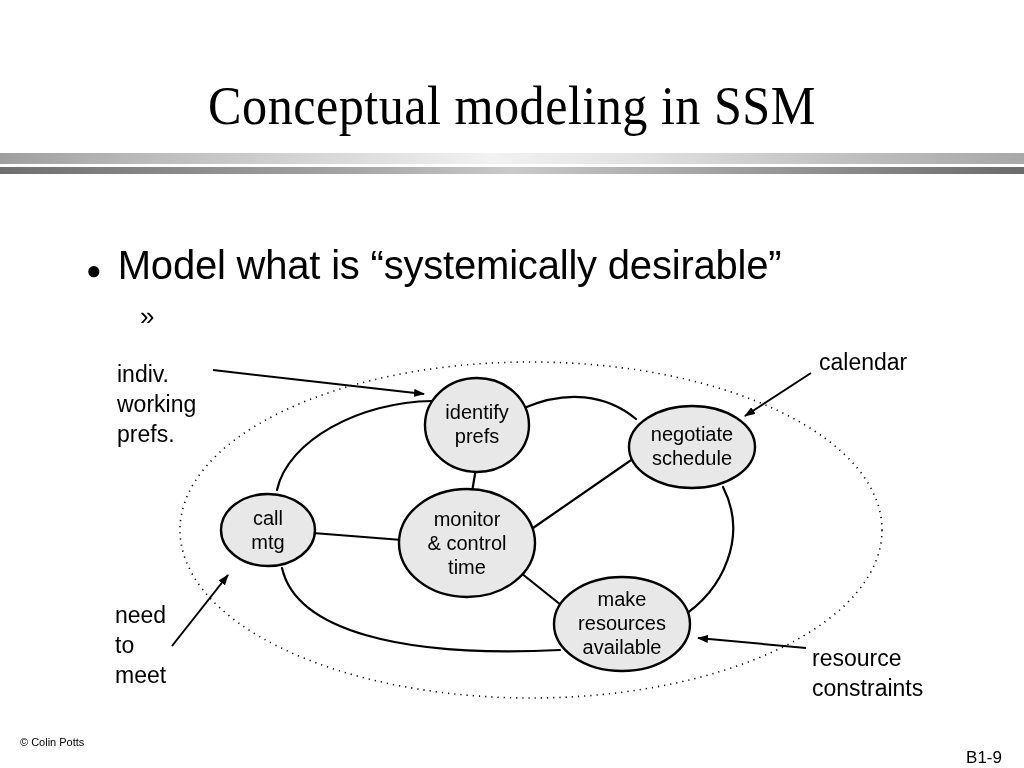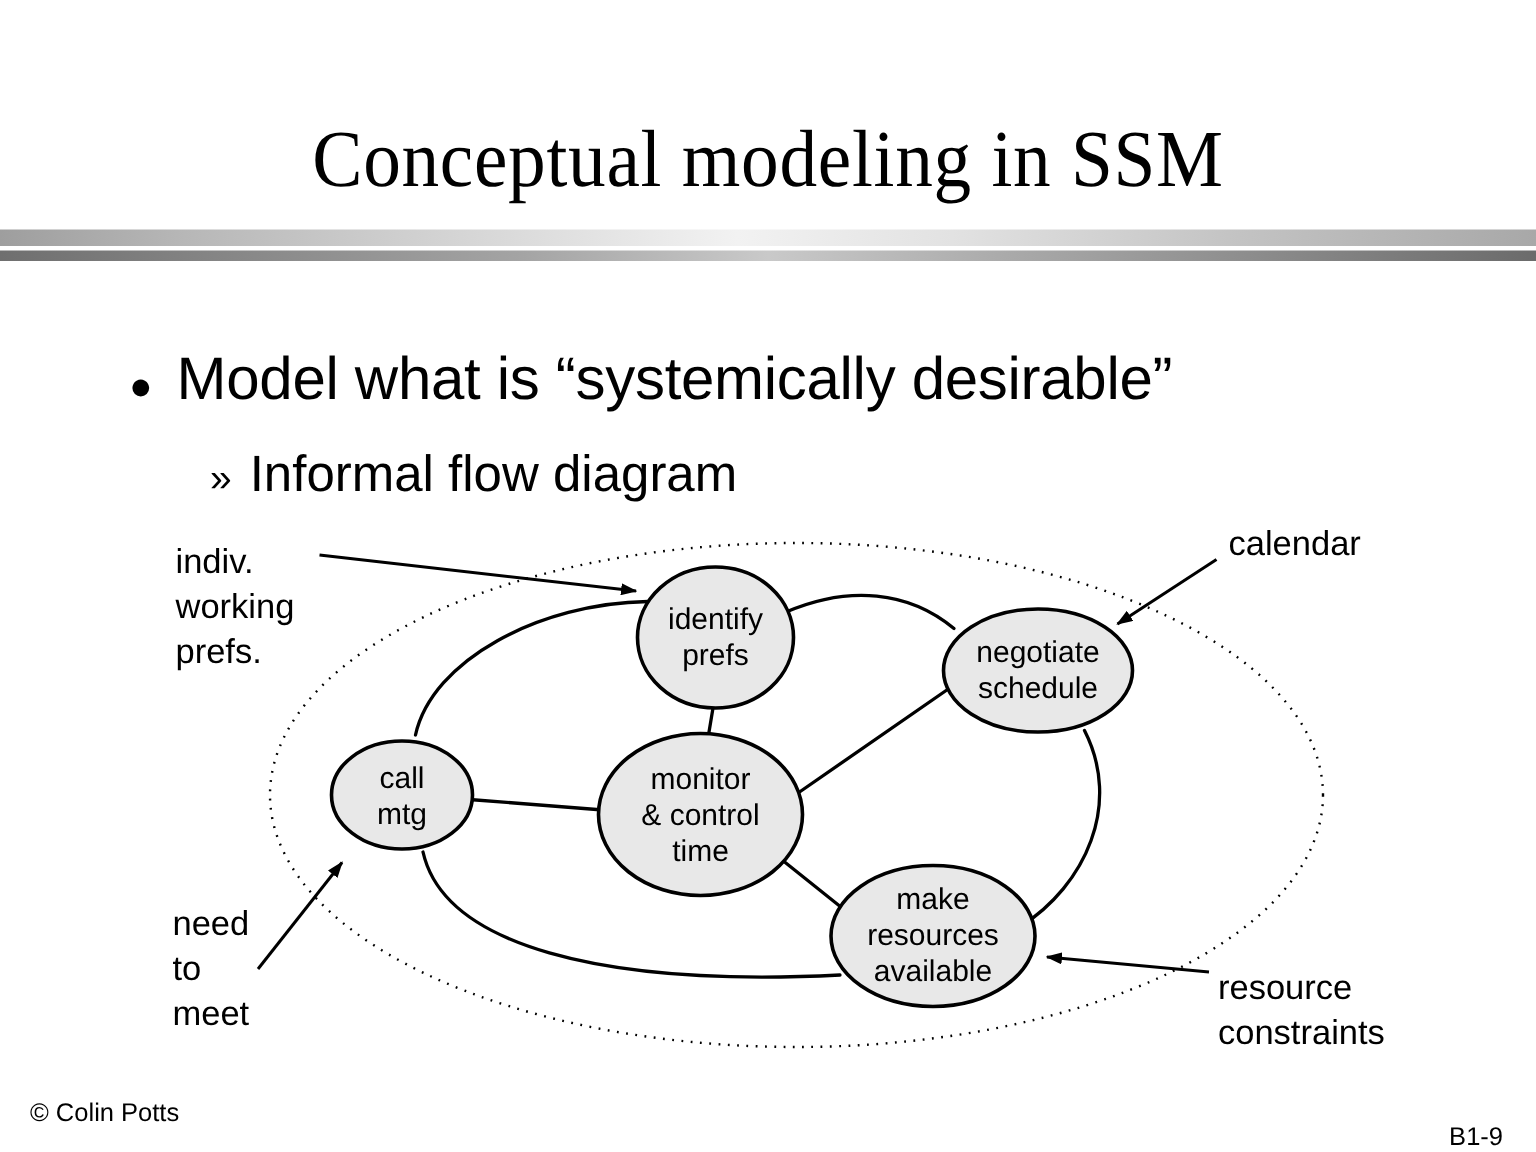--- a/index.html
+++ b/index.html
@@ -65,20 +65,21 @@
     line-height: 50px;
     font-weight: 400;
   }
   #bullet-level-1 .glyph {
     font-size: 26px;
     line-height: 50px;
     margin-right: 16px;
   }
   #bullet-level-1 .txt {
     letter-spacing: -0.2px;
+    margin-top: 12px;
   }
 
   #bullet-level-2 {
     position: absolute;
     left: 140px;
     top: 294px;
     display: flex;
     align-items: baseline;
     font-size: 34px;
     line-height: 44px;
@@ -108,21 +109,21 @@
     font-family: "Liberation Sans", sans-serif;
     font-size: 23px;
     fill: #000000;
   }
 
   
   #footer-copyright {
     position: absolute;
     left: 20px;
     top: 731px;
-    font-size: 17px;
+    font-size: 11px;
     line-height: 22px;
   }
   #footer-pagenum {
     position: absolute;
     right: 22px;
     top: 731px;
     font-size: 17px;
     line-height: 22px;
     margin-top: 16px;
   }
@@ -135,21 +136,20 @@
 <div id="divider-bar-top"></div>
 <div id="divider-bar-bottom"></div>
 
 <div id="bullet-level-1">
   <span class="glyph">●</span>
   <span class="txt">Model what is “systemically desirable”</span>
 </div>
 
 <div id="bullet-level-2">
   <span class="glyph">»</span>
-  <span class="txt">Informal flow diagram</span>
 </div>
 
 <div id="diagram">
 <svg id="diagram-svg" width="1024" height="380" viewBox="0 0 1024 380" xmlns="http://www.w3.org/2000/svg">
 
   <ellipse cx="531" cy="190" rx="351" ry="168" fill="none" stroke="#000000" stroke-width="1.6" stroke-dasharray="1.2 5"></ellipse>
 
   <g fill="none" stroke="#000000" stroke-width="2.2" stroke-linecap="round">
 
     <path d="M 277,150 C 288,100 360,62 432,61"></path>

